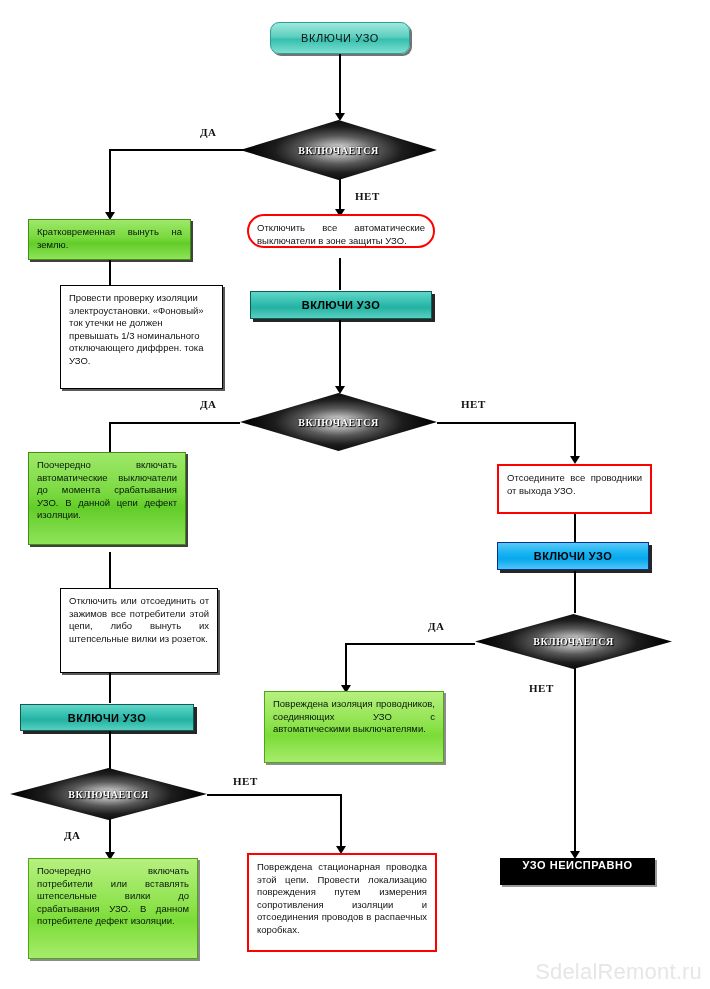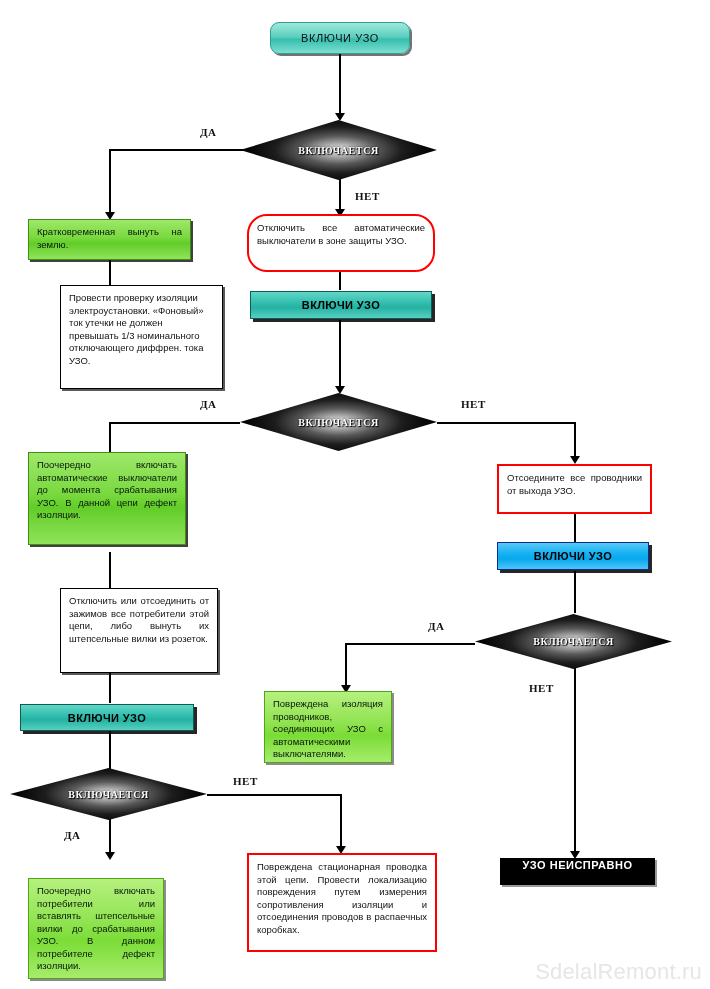--- a/index.html
+++ b/index.html
@@ -170,21 +170,21 @@
   </div>
 
   <div class="node box box-green" style="left:28px;top:219px;width:163px;height:41px;text-align:justify;">
     <span class="box-text">Кратковременная вынуть на землю.</span>
   </div>
 
   <div class="node box box-white" style="left:28px;top:285px;width:163px;height:104px;text-align:left;">
     <span class="box-text">Провести проверку изоляции электроустановки. «Фоновый» ток утечки не должен превышать 1/3 номинального отключающего диффрен. тока УЗО.</span>
   </div>
 
-  <div class="node box box-red" style="left:247px;top:214px;width:188px;height:58px;border-radius:20px;">
+  <div class="node box box-red" style="left:247px;top:214px;width:188px;height:34px;border-radius:20px;">
     <span class="box-text">Отключить все автоматические выключатели в зоне защиты УЗО.</span>
   </div>
 
   <div class="node term-teal" style="left:250px;top:291px;width:182px;height:28px;">
     <span>ВКЛЮЧИ УЗО</span>
   </div>
 
   <div class="diamond" style="left:240px;top:393px;width:197px;height:58px;">
     <div class="dshape"></div>
     <div class="dlabel">ВКЛЮЧАЕТСЯ</div>
@@ -200,42 +200,42 @@
 
   <div class="node term-teal" style="left:20px;top:704px;width:174px;height:27px;">
     <span>ВКЛЮЧИ УЗО</span>
   </div>
 
   <div class="diamond" style="left:10px;top:768px;width:197px;height:52px;">
     <div class="dshape"></div>
     <div class="dlabel">ВКЛЮЧАЕТСЯ</div>
   </div>
 
-  <div class="node box box-green-lt" style="left:28px;top:878px;width:136px;height:101px;">
+  <div class="node box box-green-lt" style="left:28px;top:858px;width:170px;height:101px;">
     <span class="box-text">Поочередно включать потребители или вставлять штепсельные вилки до срабатывания УЗО. В данном потребителе дефект изоляции.</span>
   </div>
 
   <div class="node box box-red" style="left:247px;top:853px;width:190px;height:99px;">
     <span class="box-text">Повреждена стационарная проводка этой цепи. Провести локализацию повреждения путем измерения сопротивления изоляции и отсоединения проводов в распаечных коробках.</span>
   </div>
 
   <div class="node box box-red" style="left:497px;top:464px;width:155px;height:50px;">
     <span class="box-text">Отсоедините все проводники от выхода УЗО.</span>
   </div>
 
   <div class="node term-blue" style="left:497px;top:542px;width:152px;height:28px;">
     <span>ВКЛЮЧИ УЗО</span>
   </div>
 
   <div class="diamond" style="left:475px;top:614px;width:197px;height:55px;">
     <div class="dshape"></div>
     <div class="dlabel">ВКЛЮЧАЕТСЯ</div>
   </div>
 
-  <div class="node box box-green-lt" style="left:264px;top:691px;width:128px;height:72px;">
+  <div class="node box box-green-lt" style="left:264px;top:691px;width:180px;height:72px;">
     <span class="box-text">Повреждена изоляция проводников, соединяющих УЗО с автоматическими выключателями.</span>
   </div>
 
   <div class="node term-black" style="left:500px;top:858px;width:155px;height:27px;">
     <span>УЗО НЕИСПРАВНО</span>
   </div>
 
   <div class="watermark">SdelalRemont.ru</div>
 
 </div>

